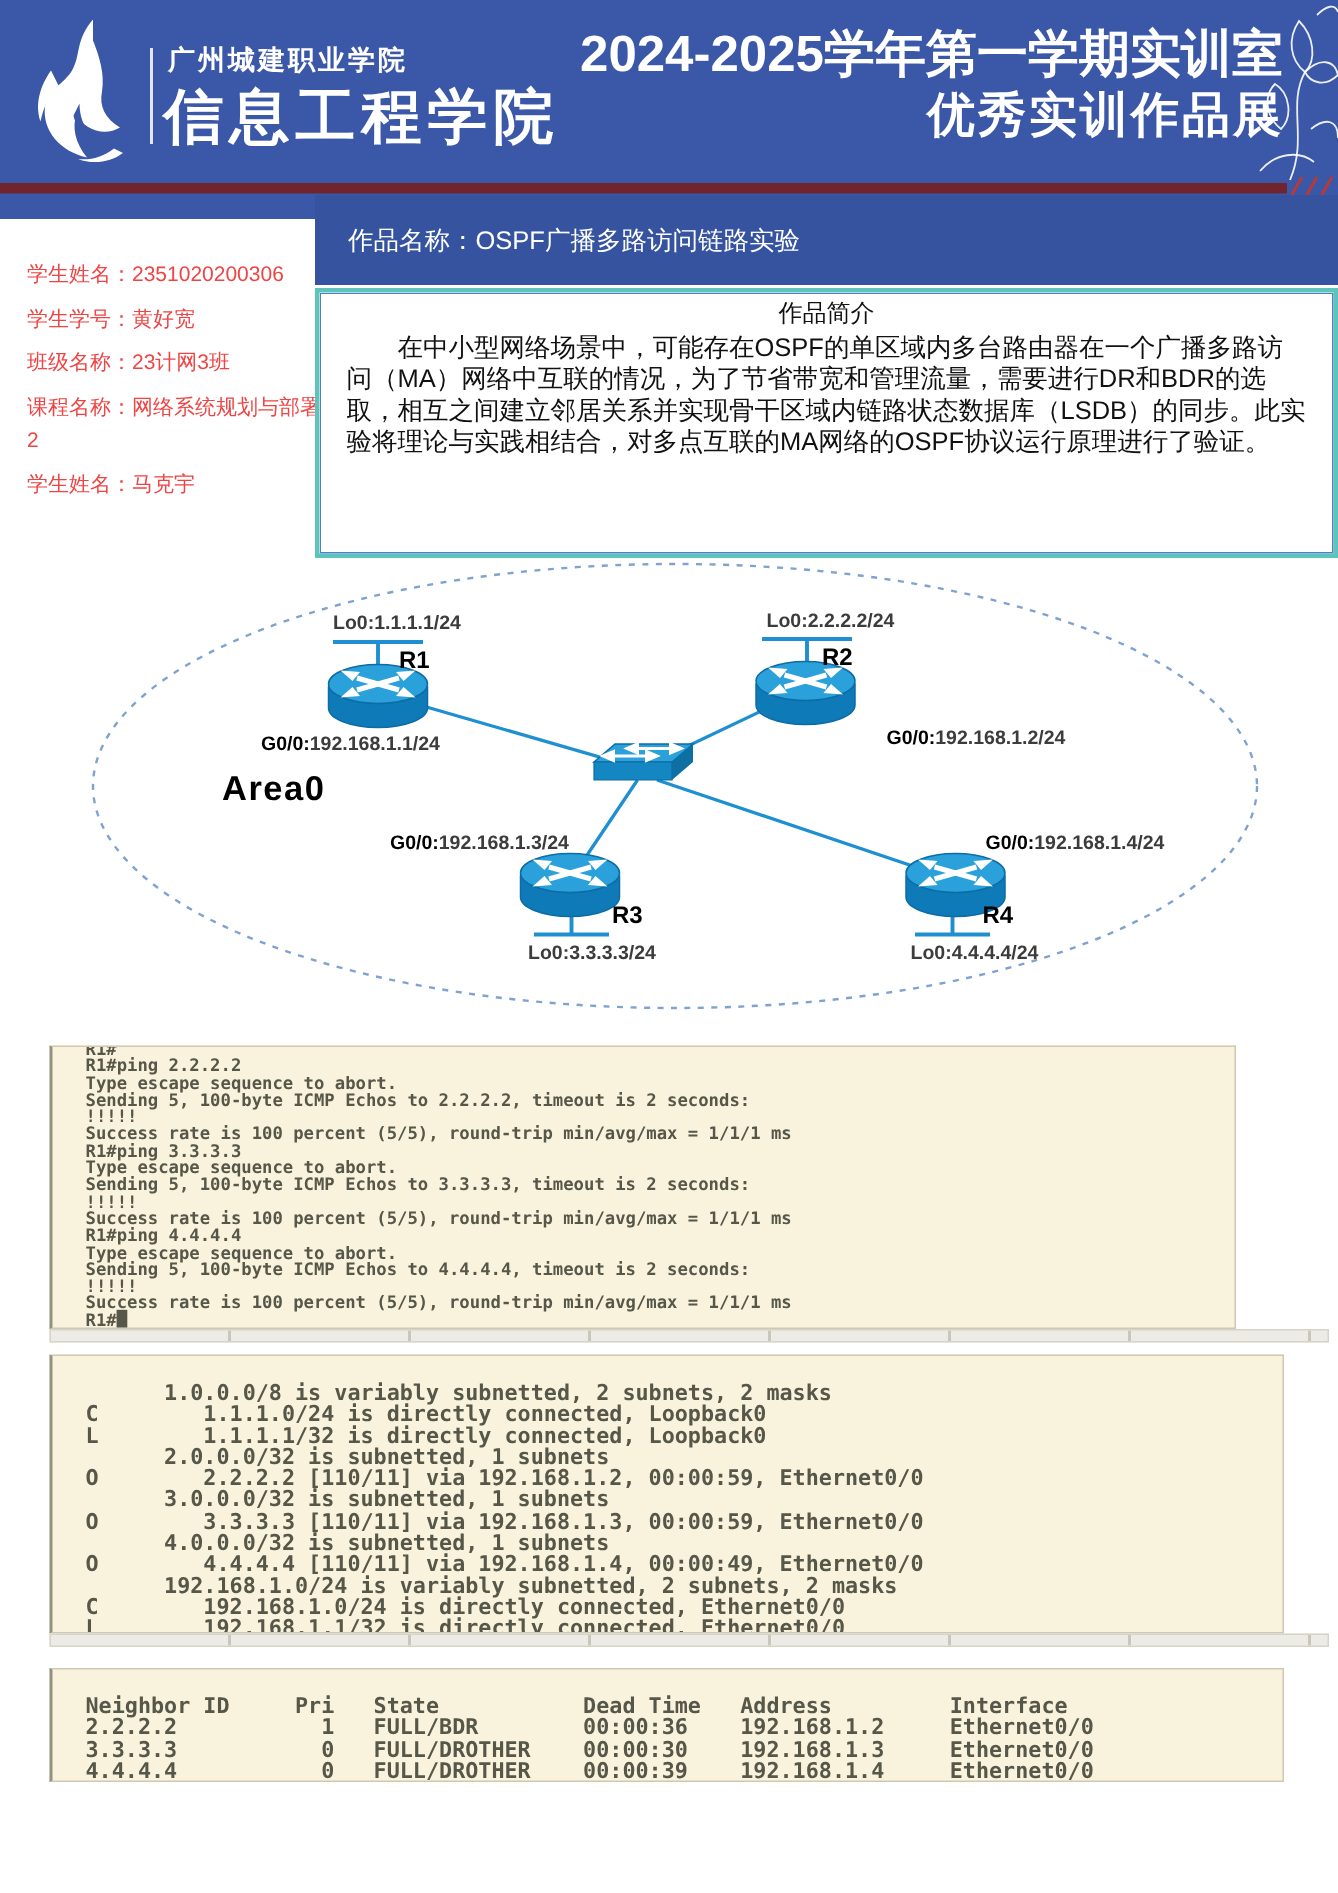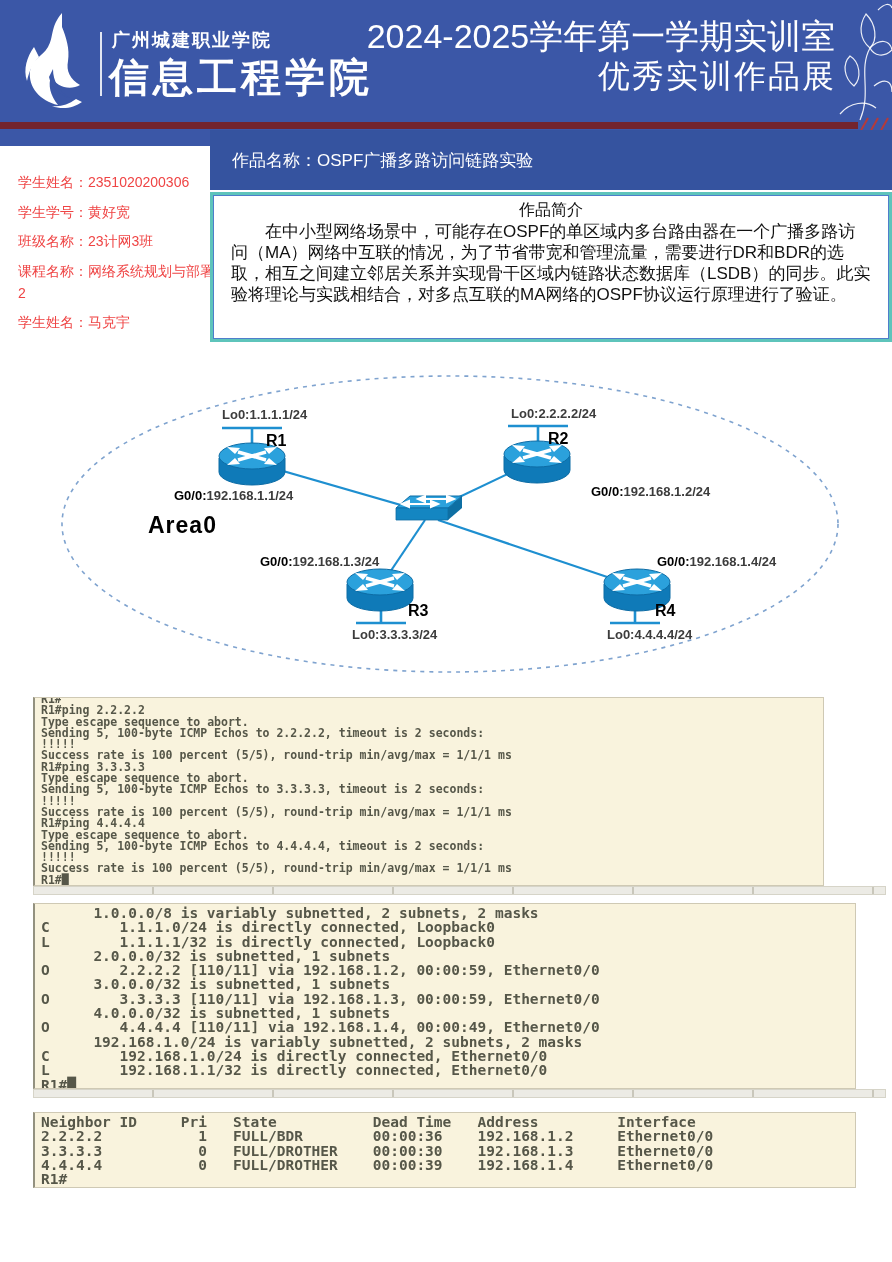--- a/index.html
+++ b/index.html
@@ -4,48 +4,48 @@
 <style>
   html,body{margin:0;padding:0;background:#fff;}
   .page{position:relative;width:892px;height:1262px;background:#fff;overflow:hidden;
         font-family:"Liberation Sans",sans-serif;}
   
   .header{position:absolute;left:0;top:0;width:892px;height:146px;background:#3b57a7;}
   .flame{position:absolute;left:20px;top:13px;}
   .logo-divider{position:absolute;left:100px;top:32px;width:2px;height:64px;background:rgba(255,255,255,.85);}
   .school-name{position:absolute;left:112px;top:28px;font-size:18px;font-weight:700;color:#fff;letter-spacing:2px;white-space:nowrap;}
   .college-name{position:absolute;left:109px;top:50px;font-size:40px;font-weight:700;color:#fff;letter-spacing:4px;white-space:nowrap;}
-  .banner{position:absolute;left:366px;top:16px;width:470px;text-align:center;color:#fff;font-weight:400;}
+  .banner{position:absolute;left:386px;top:16px;width:470px;text-align:center;color:#fff;font-weight:700;}
   .banner-line1{font-size:34px;line-height:1.2;white-space:nowrap;}
   .banner-line2{font-size:32px;line-height:1.2;letter-spacing:2px;white-space:nowrap;text-align:right;}
   .lotus{position:absolute;right:0;top:0;}
   .accent-strip{position:absolute;left:0;top:122px;width:858px;height:7px;background:#72242e;}
   .strip-deco{position:absolute;left:856px;top:116px;}
   
   .student-info{position:absolute;left:18px;top:172px;width:196px;font-size:14px;color:#ef4444;}
   .student-row{margin-bottom:8px;line-height:1.55;}
   
   .title-bar{position:absolute;left:210px;top:130px;width:682px;height:60px;background:#35539f;
              color:#fff;font-size:17px;display:flex;align-items:center;padding-left:22px;box-sizing:border-box;}
-  .intro-box{position:absolute;left:210px;top:192px;width:682px;height:150px;box-sizing:border-box;
+  .intro-box{position:absolute;left:210px;top:192px;width:682px;height:180px;box-sizing:border-box;
              border:3px solid #5ec4bb;box-shadow:inset 0 0 0 1px #4f7ecb;background:#fff;
              padding:4px 18px 6px;overflow:hidden;}
   .intro-title{text-align:center;font-size:16px;color:#111;line-height:1.35;}
   .intro-body{font-size:17px;line-height:1.25;color:#111;text-indent:2em;margin-top:0;}
   
   .diagram{position:absolute;left:0;top:352px;width:892px;height:335px;}
   .diagram svg.topo{position:absolute;left:0;top:0;}
   .dlabel{position:absolute;font-size:13px;font-weight:700;color:#3c3c3c;white-space:nowrap;margin-left:24px;}
   .dlabel .prefix{color:#000;font-weight:800;}
   .rname{position:absolute;font-size:16px;font-weight:800;color:#000;white-space:nowrap;}
   .area-label{position:absolute;font-size:23px;font-weight:800;color:#000;letter-spacing:1px;}
   
   .term{position:absolute;background:#f9f3dd;border:1px solid #cfc9b4;border-left:2px solid #93917f;
         box-sizing:border-box;overflow:hidden;}
-  .term pre{margin:0;padding:2px 0 0 6px;font-family:"DejaVu Sans Mono","Liberation Mono",monospace;
+  .term pre{margin:16px;padding:2px 0 0 6px;font-family:"DejaVu Sans Mono","Liberation Mono",monospace;
             font-weight:700;color:#565749;}
   #term-ping{left:33px;top:697px;width:791px;height:189px;}
   #term-ping pre{font-size:11.5px;line-height:11.3px;margin-top:-6px;}
   #term-route{left:33px;top:903px;width:823px;height:186px;}
   #term-route pre{font-size:14.5px;line-height:14.3px;}
   #term-ospf{left:33px;top:1112px;width:823px;height:76px;}
   #term-ospf pre{font-size:14.5px;line-height:14.3px;border-radius:15px;}
   .term-scroll{position:absolute;height:9px;background:#ecebe5;border:1px solid #d6d4c8;box-sizing:border-box;
      background-image:repeating-linear-gradient(90deg,transparent 0,transparent 118px,#c9c7bb 118px,#c9c7bb 120px);}
   #scroll-ping{left:33px;top:886px;width:853px;}

